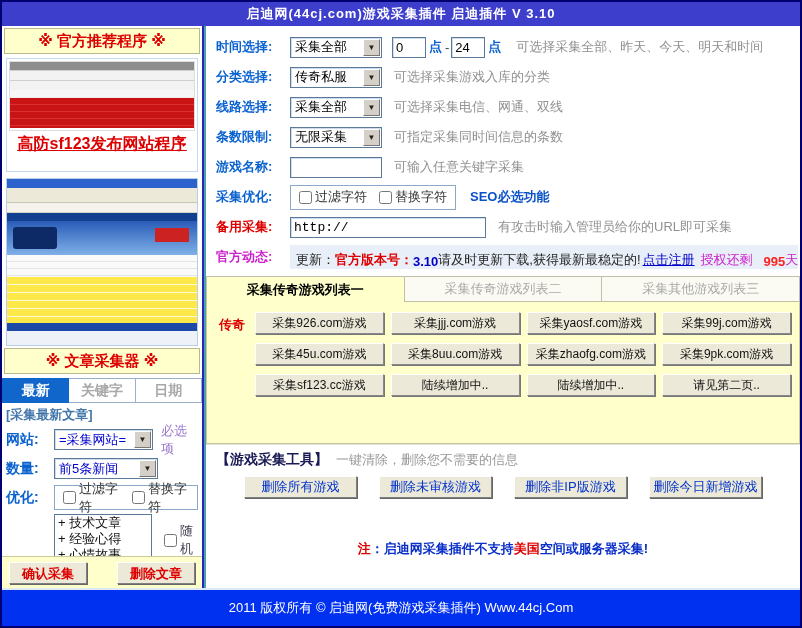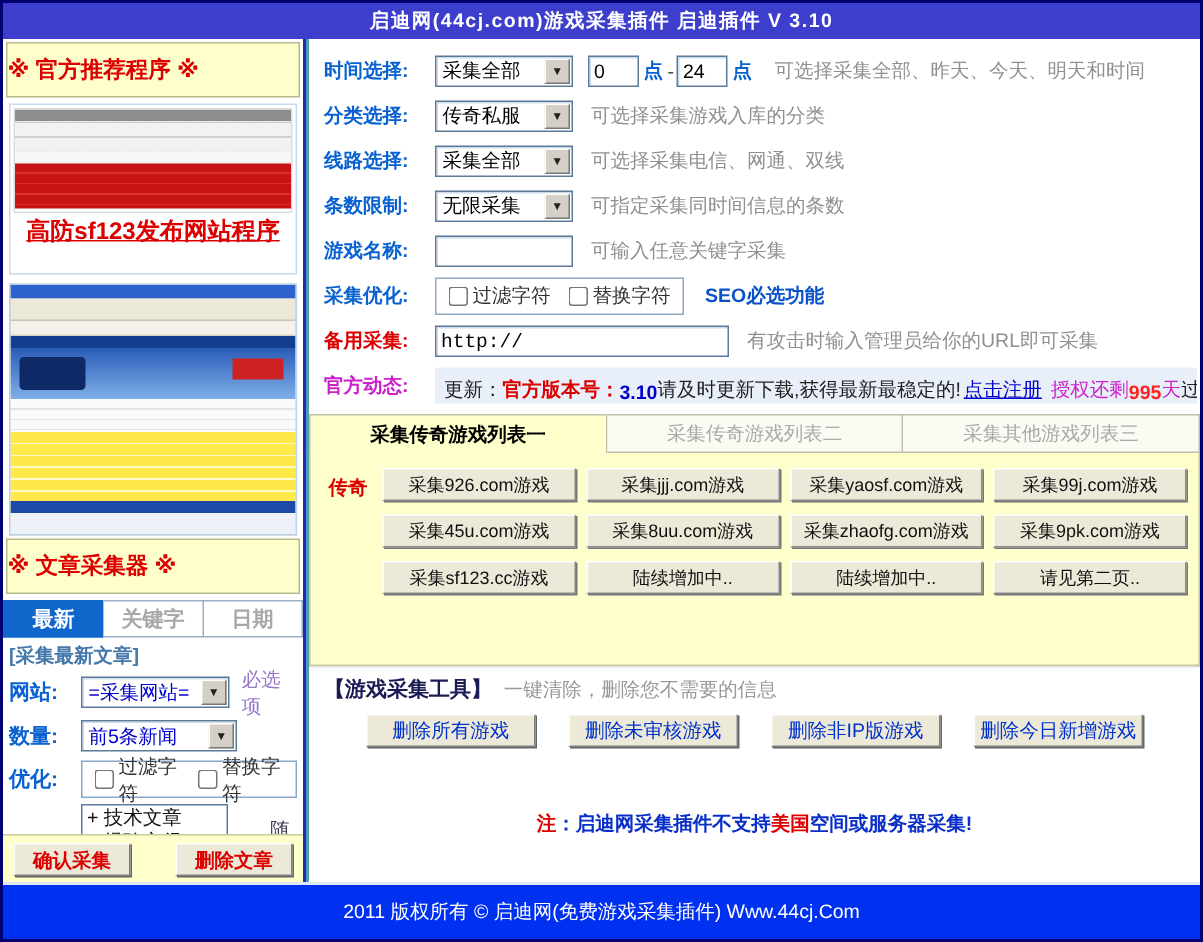--- a/index.html
+++ b/index.html
@@ -23,27 +23,27 @@
   }
   .body{ flex:1; display:flex; overflow:hidden; }
 
   
   .sidebar{
     width:202px; flex:0 0 auto; background:#fff;
     border-right:2px solid #2626b8;
     display:flex; flex-direction:column; overflow:hidden;
   }
   .side-head{
-    height:37px; margin:2px 2px 0 2px; background:var(--panel_yellow,#ffffcc);
+    height:26px; margin:2px 2px 0 2px; background:var(--panel_yellow,#ffffcc);
     border:1px solid #b9b98e; color:var(--accent_red,#dd0000);
     font-weight:bold; font-size:15px;
-    display:flex; align-items:center; justify-content:flex-start; flex:0 0 auto;
+    display:flex; align-items:center; justify-content:center; flex:0 0 auto;
   }
   .thumbblock{ margin:4px 4px 0 4px; height:114px; flex:0 0 auto;
-    border:1px solid #c4daf0; background:#fff; padding:2px; }
+    border:1px solid #c4daf0; background:#fff; padding:2px;text-decoration:underline; }
   .thumb1{ height:70px; border:1px solid #ddd; overflow:hidden; }
   .t1-header{ height:8px; background:#8d8d8d; }
   .t1-grid{ height:20px;
     background:
       repeating-linear-gradient(0deg,#f2f2f2 0 9px,#cfcfcf 9px 10px),
       repeating-linear-gradient(90deg,#e8e8e8 0 11px,#ffffff 11px 12px); }
   .t1-sub{ height:8px; background:#f7f7f7; border-bottom:1px solid #eee; }
   .t1-banner{ height:30px;
     background:repeating-linear-gradient(180deg,#c81414 0 6px,#da3030 6px 7px); }
   .promo-link{
@@ -139,21 +139,21 @@
     font-family:"Liberation Mono","DejaVu Sans Mono",monospace; }
   .news-strip{ flex:1; height:24px; background:#e9eff8; margin-right:2px;
     display:flex; align-items:flex-end; padding-left:6px; font-size:13px;
     white-space:nowrap; overflow:hidden; }
   .news-strip .t-dark{ color:#222; }
   .news-strip .t-red{ color:var(--accent_red,#dd0000); font-weight:bold; }
   .news-strip .t-blue{ color:var(--link_blue,#0000cc); font-weight:bold; }
   .news-strip .t-link{ color:var(--link_blue,#0000cc); font-weight:normal;
     text-decoration:underline; margin-left:2px; cursor:pointer; }
   .news-strip .t-mag{ color:var(--accent_magenta,#cc22cc); margin-left:6px; }
-  .news-strip .t-days{ color:#ff2222; font-weight:bold; }
+  .news-strip .t-days{ color:#ff2222; font-weight:bold;margin-left:11px; }
 
   .g-tabs{ display:flex; height:26px; margin-top:4px; flex:0 0 auto; }
   .g-tab{ flex:1; display:flex; align-items:center; justify-content:center;
     font-size:13px; color:#aaa; background:#fbfbf3;
     border:1px solid #c0c0aa; border-left:none; cursor:pointer; }
   .g-tab:first-child{ border-left:1px solid #c0c0aa; }
   .g-tab.active{ background:var(--panel_yellow,#ffffcc); color:#000; font-weight:bold; border-bottom:none; }
   .g-panel{ height:142px; flex:0 0 auto; background:var(--panel_yellow,#ffffcc);
     border:1px solid #c8c89a; border-top:none; position:relative;
     padding:10px 8px 0 48px; }

